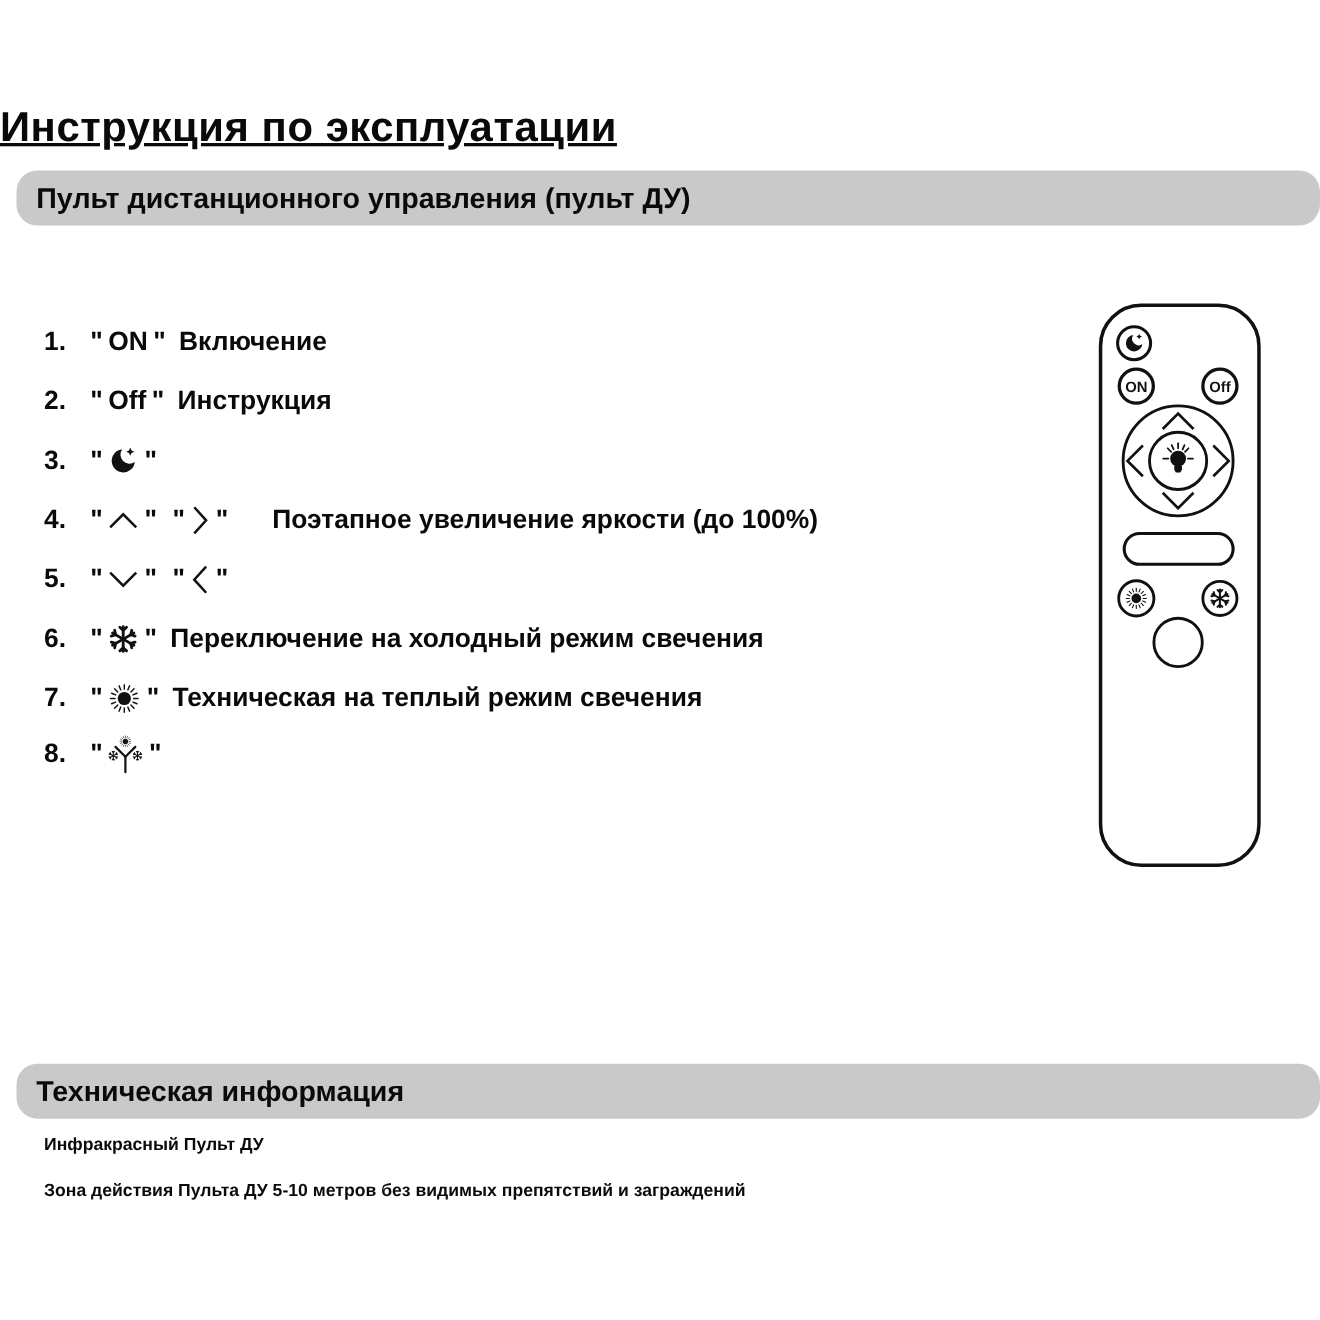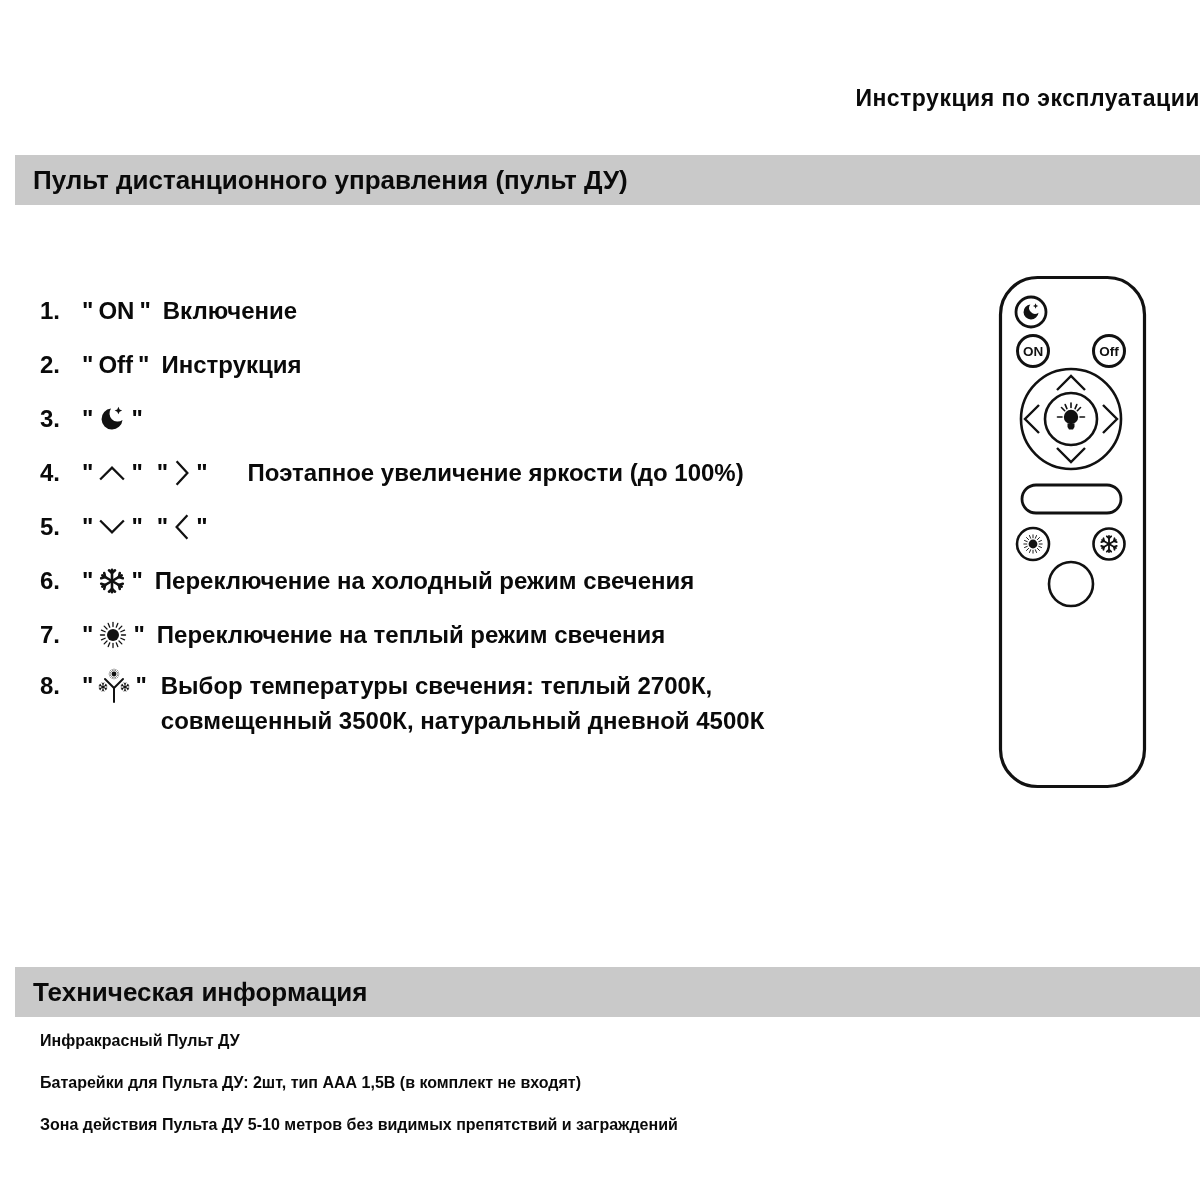--- a/index.html
+++ b/index.html
@@ -1,20 +1,20 @@
 <!DOCTYPE html>
 <html><head>
 <meta charset="utf-8">
 <style>
   html,body{margin:0;padding:0;background:#fff;}
   .page{position:relative;width:1200px;height:1200px;background:#fff;overflow:hidden;
         font-family:"Liberation Sans","DejaVu Sans",sans-serif;font-weight:bold;color:#0a0a0a;}
-  .title{position:absolute;top:70px;left:0;width:100%;text-align:right;font-size:23px;letter-spacing:.5px;}
+  .title{position:absolute;top:70px;left:0;width:100%;text-align:left;font-size:38px;letter-spacing:.5px;text-decoration:underline;}
   .bar{position:absolute;left:15px;right:0;height:50px;background:#c9c9c9;display:flex;align-items:center;
-       padding-left:18px;box-sizing:border-box;font-size:26px;}
+       padding-left:18px;box-sizing:border-box;font-size:26px;border-radius:19px;}
   .bar-remote{top:155px;}
   .bar-tech{top:941px;margin-top:26px;}
   .list{position:absolute;left:40px;top:284px;font-size:24px;}
   .row{display:flex;align-items:center;height:54px;white-space:nowrap;}
   .row .num{width:37px;flex:none;}
   .q{padding:0 5px;}
   .sym{display:inline-flex;align-items:center;}
   .desc{margin-left:7px;}
   .desc-wide{margin-left:35px;}
   .sym2{margin-left:4px;}
@@ -167,43 +167,39 @@
 
     <div class="row">
       <span class="num">7.</span>
       <span class="sym">
           <span class="q">"</span>
           <svg class="icon" width="30" height="30" viewBox="0 0 30 30">
             <use href="#sunsym"></use>
           </svg>
           <span class="q">"</span>
         </span>
-      <span class="desc">Переключение на теплый режим свечения</span>
+      <span class="desc">Техническая на теплый режим свечения</span>
     </div>
 
     <div class="row row8">
       <span class="num">8.</span>
       <span class="symwrap">
           <span class="q">"</span>
           <svg class="icon" width="32" height="36" viewBox="0 0 32 36">
             <g stroke="#111" stroke-width="2" stroke-linecap="round">
               <line x1="16" y1="20" x2="16" y2="34"></line>
               <line x1="16" y1="20" x2="7" y2="11"></line>
               <line x1="16" y1="20" x2="25" y2="11"></line>
             </g>
             <use href="#sunsym" x="10" y="0" width="12" height="12"></use>
             <use href="#snowsym" x="0" y="14" width="10" height="10"></use>
             <use href="#snowsym" x="22" y="14" width="10" height="10"></use>
           </svg>
           <span class="q">"</span>
         </span>
-      <span class="desc8">
-        <span>Выбор температуры свечения: теплый 2700К,</span>
-        <span>совмещенный 3500К, натуральный дневной 4500К</span>
-      </span>
     </div>
 
   </div>
 
   <svg class="remote" width="150" height="515" viewBox="0 0 150 515">
     <rect x="2.5" y="2.5" width="144" height="509" rx="37" fill="#fff" stroke="#111" stroke-width="3.2"></rect>
 
     <g>
       <circle cx="33" cy="37" r="15" fill="none" stroke="#111" stroke-width="2.8"></circle>
       <use href="#moonsym" x="23" y="27" width="20" height="20"></use>
@@ -255,17 +251,16 @@
 
     <circle cx="73" cy="309" r="22" fill="none" stroke="#111" stroke-width="2.6"></circle>
   </svg>
 
   <div class="bar bar-tech">
     <span>Техническая информация</span>
   </div>
 
   <div class="techlines">
     <p>Инфракрасный Пульт ДУ</p>
-    <p>Батарейки для Пульта ДУ: 2шт, тип ААА 1,5В (в комплект не входят)</p>
     <p>Зона действия Пульта ДУ 5-10 метров без видимых препятствий и заграждений</p>
   </div>
 
 </div>
 
 </body></html>

